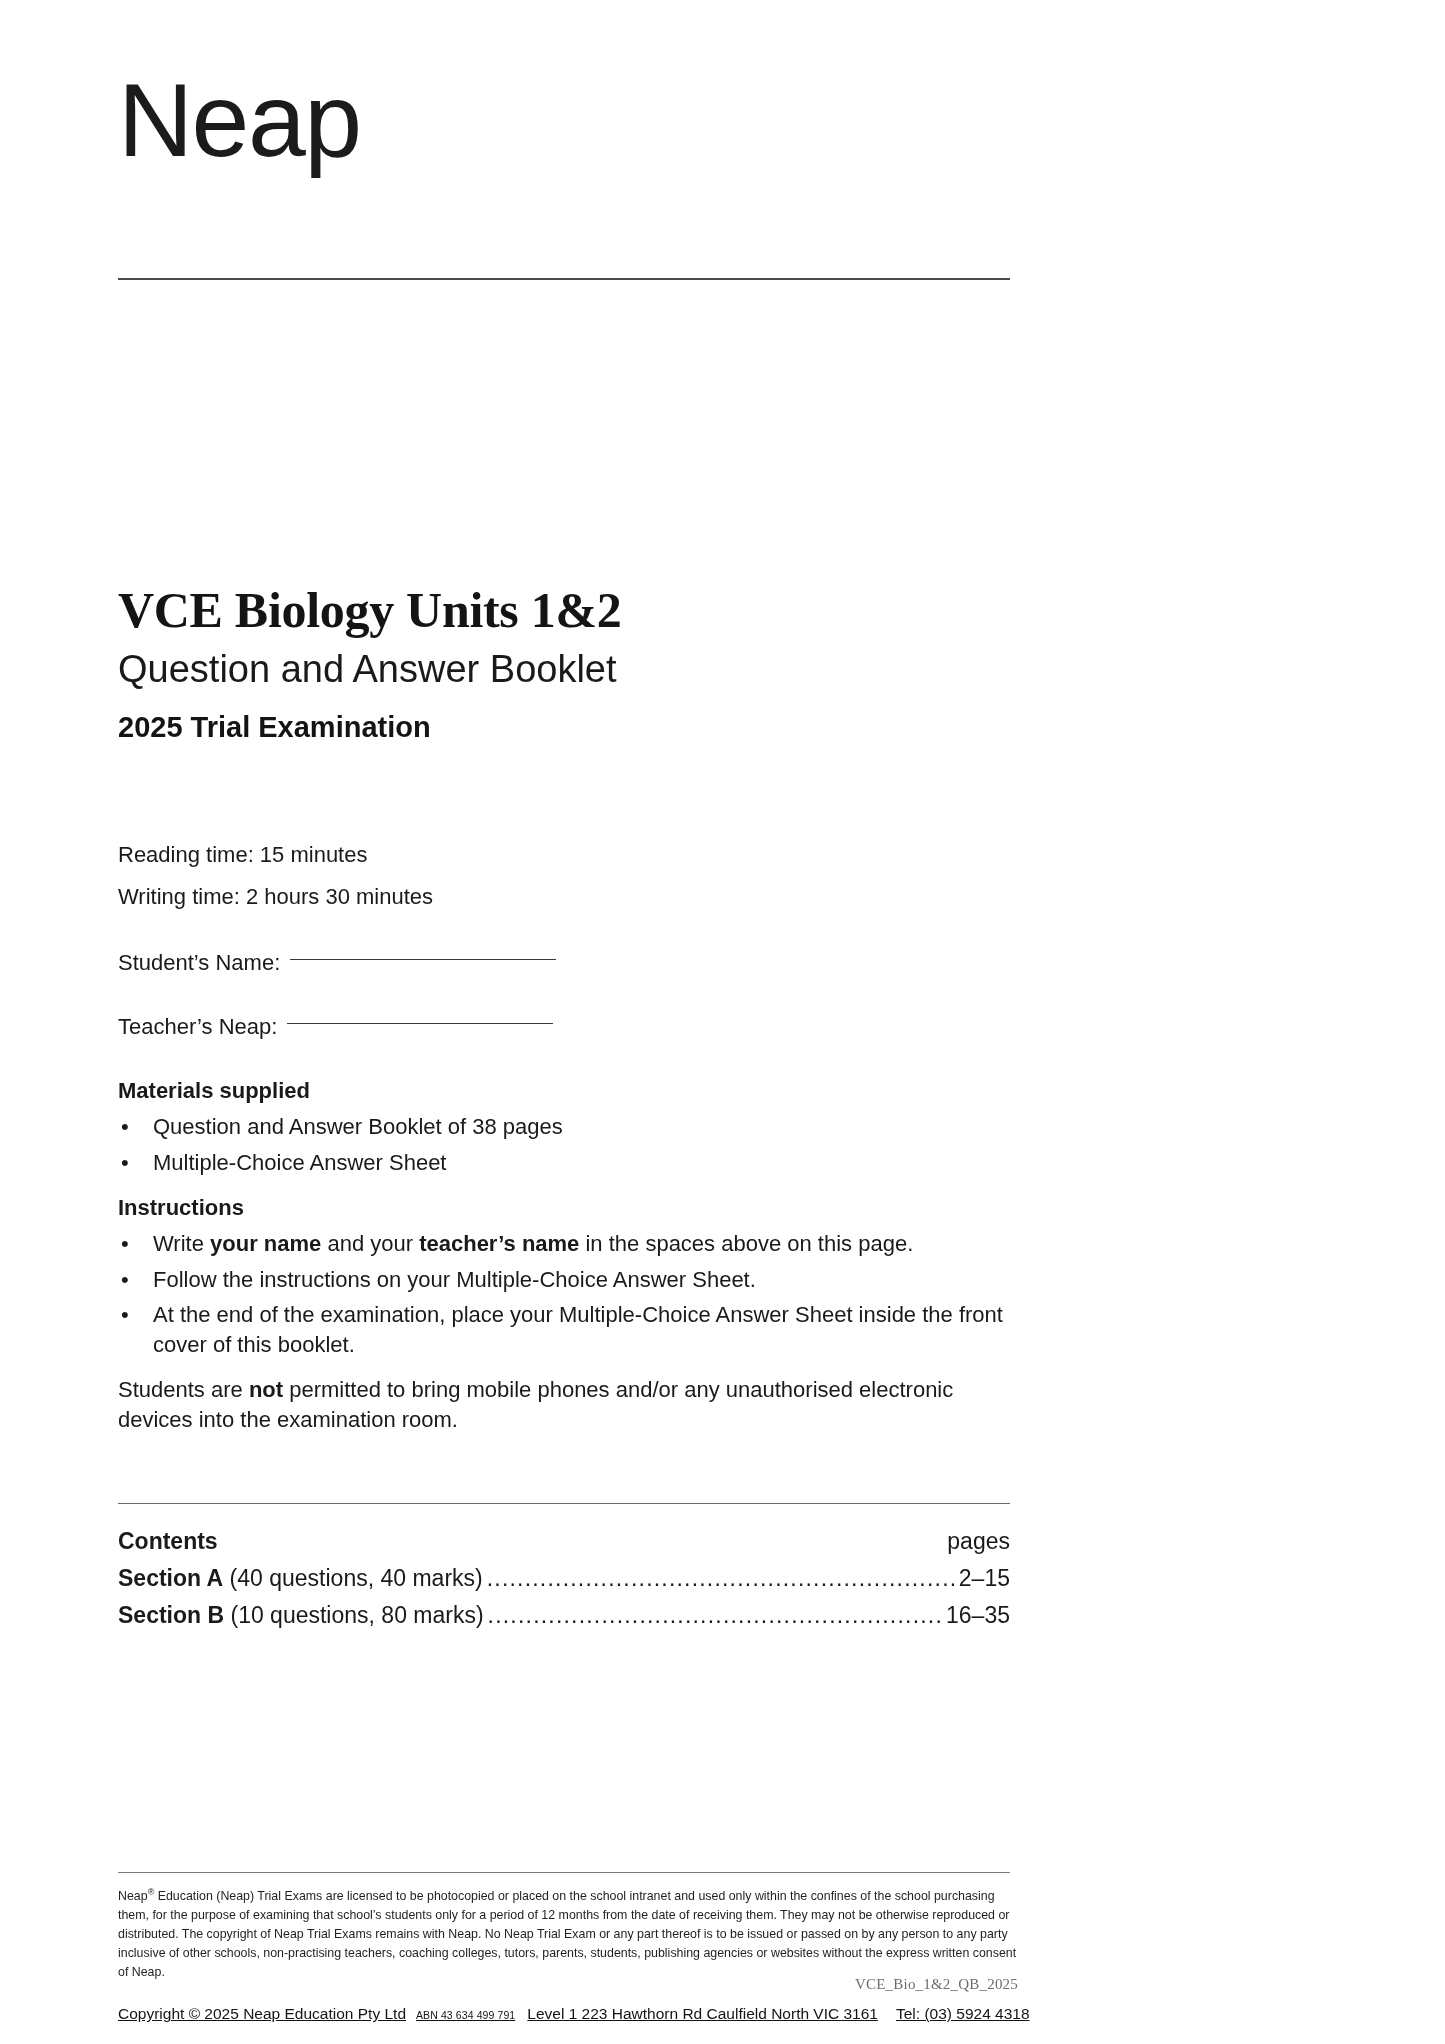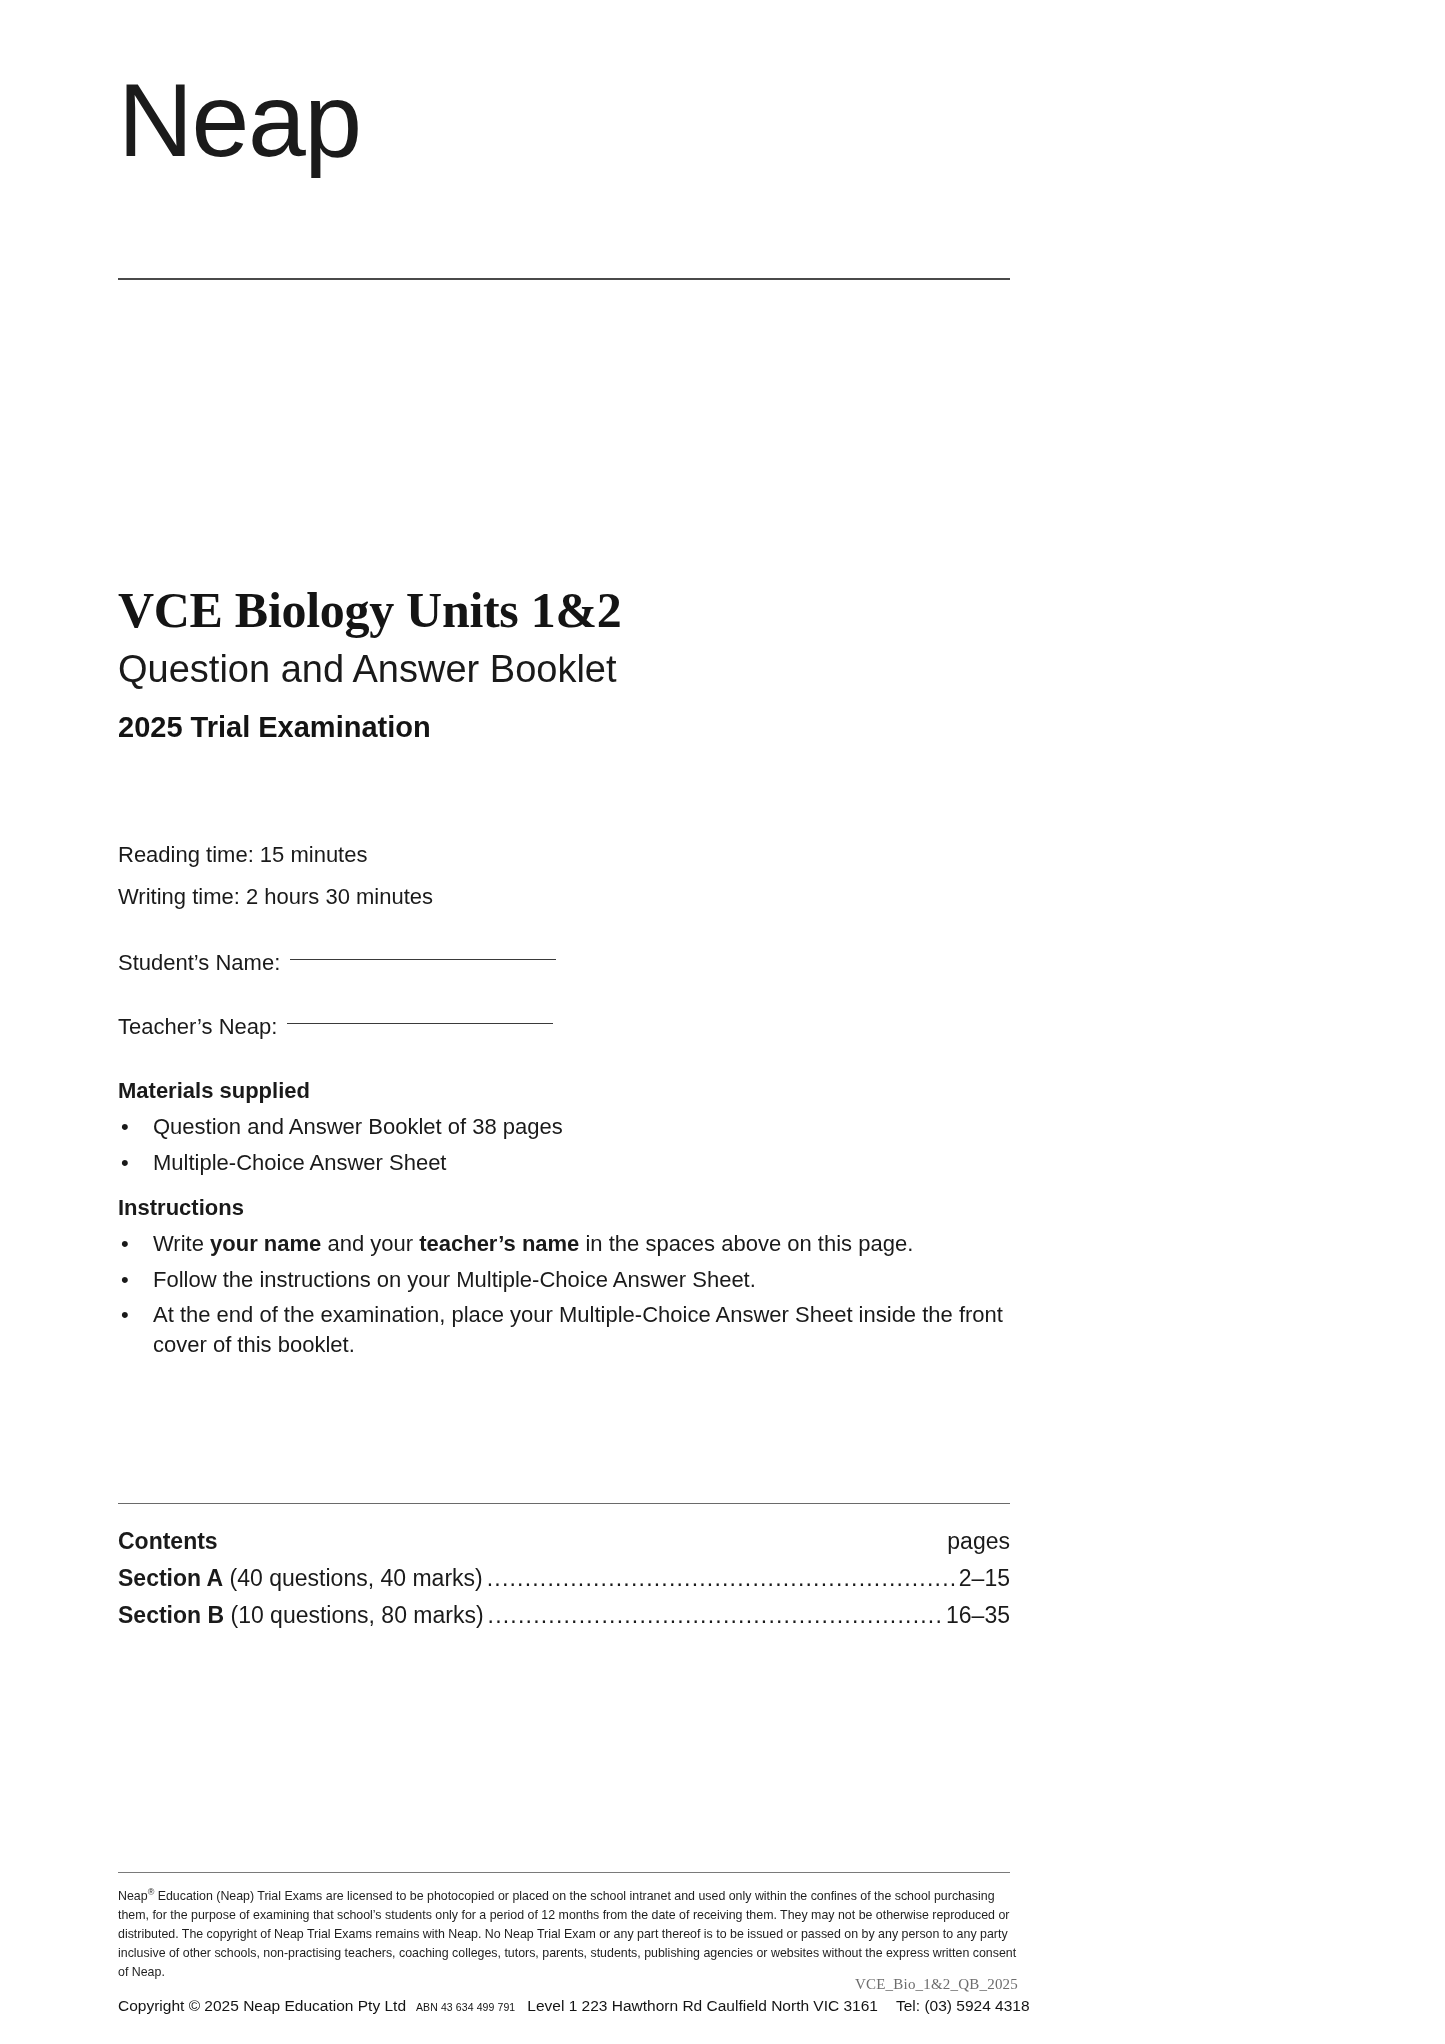--- a/index.html
+++ b/index.html
@@ -230,24 +230,25 @@
     color: #1f1f1f;
     text-align: left;
   }
   .footer-fineprint sup {
     font-size: 9px;
     vertical-align: super;
   }
   .footer-contact {
     display: flex;
     align-items: baseline;
-    margin-top: 16px;
+    margin-top: 24px;
     font-size: 15.5px;
     color: #141414;
     white-space: nowrap;
+    text-decoration: underline;
   }
   .footer-copyright { }
   .footer-abn {
     font-size: 10.5px;
     margin-left: 10px;
     letter-spacing: 0.1px;
   }
   .footer-address {
     margin-left: 12px;
   }
@@ -320,20 +321,21 @@
       <li class="bullet-item">
         <span class="bullet-mark">•</span>
         <span class="bullet-text">Follow the instructions on your Multiple-Choice Answer Sheet.</span>
       </li>
       <li class="bullet-item">
         <span class="bullet-mark">•</span>
         <span class="bullet-text">At the end of the examination, place your Multiple-Choice Answer Sheet inside the front cover of this booklet.</span>
       </li>
     </ul>
 
+    <p class="note-para">Students are <b>not</b> permitted to bring mobile phones and/or any unauthorised electronic devices into the examination room.</p>
   </div>
 
   <div class="contents-rule"></div>
   <div class="contents-block">
     <div class="contents-head">
       <span class="contents-head-label">Contents</span>
       <span class="contents-head-pages">pages</span>
     </div>
 
     <div class="contents-row">

